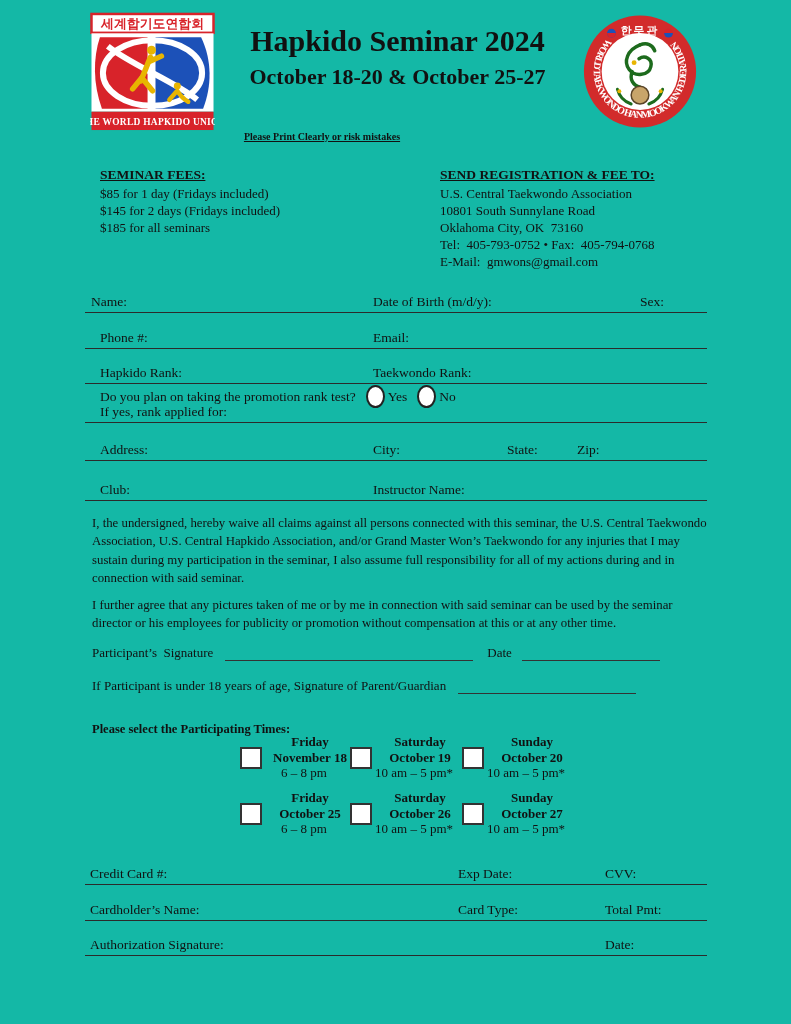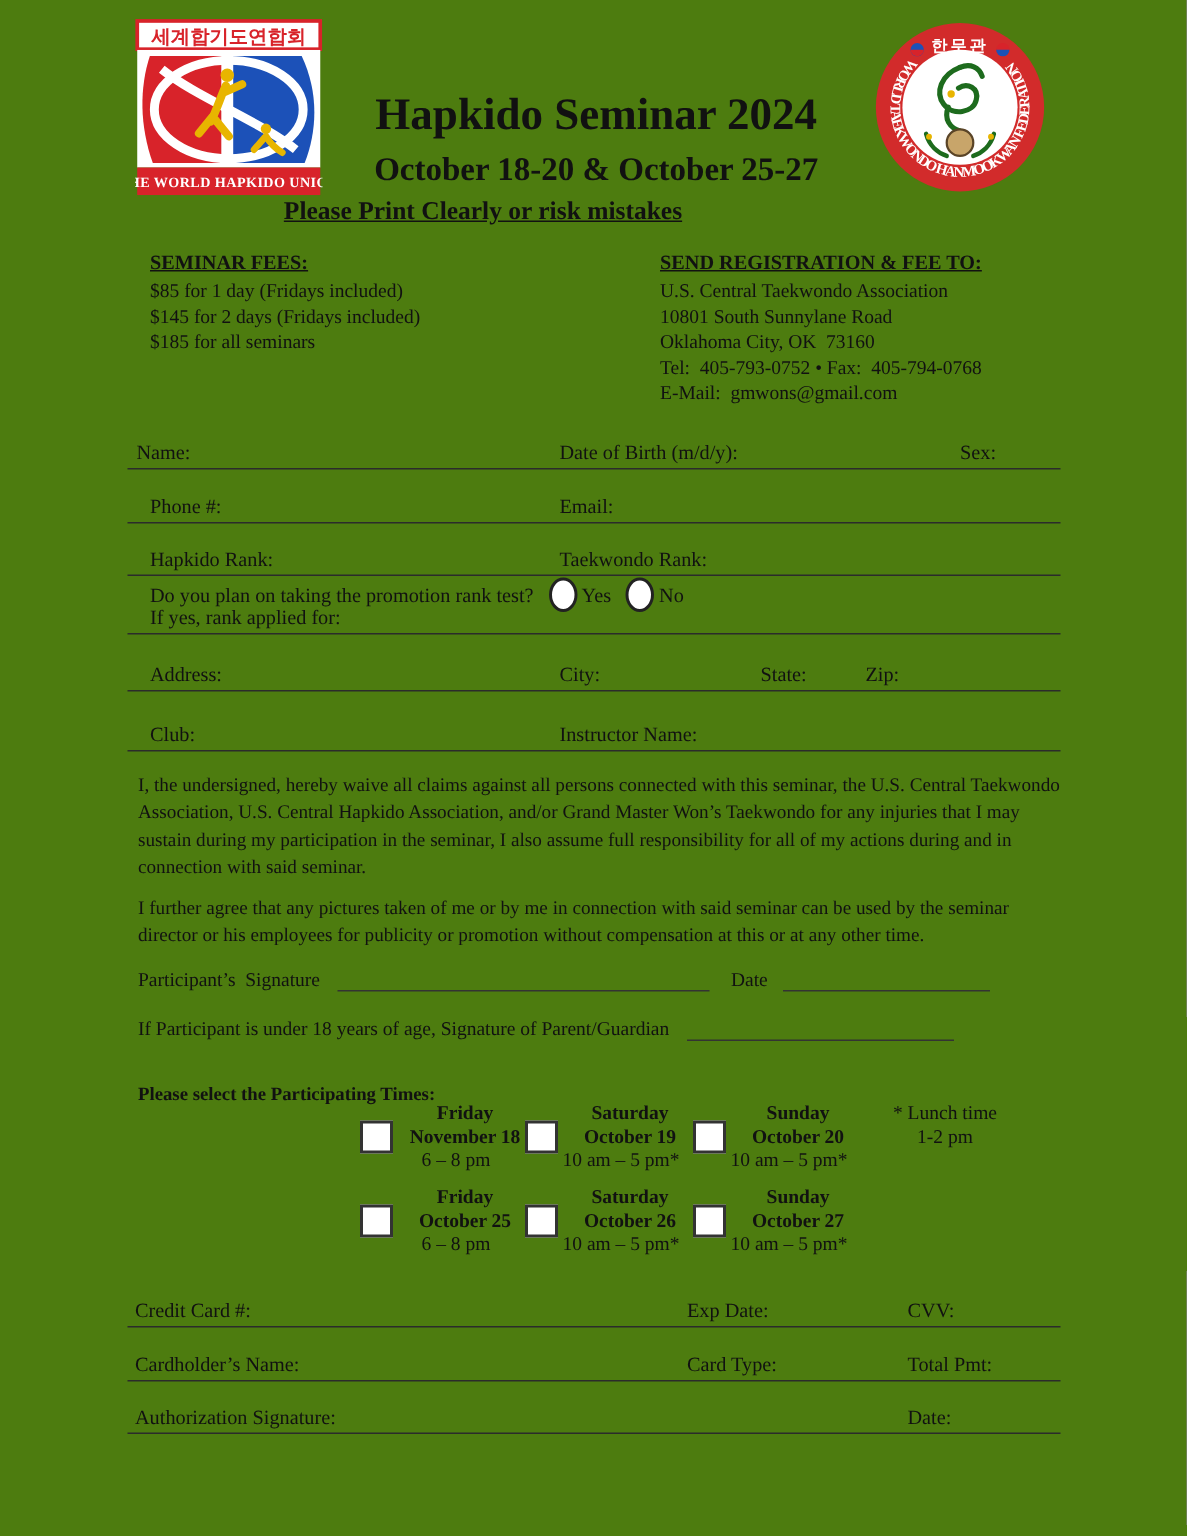--- a/index.html
+++ b/index.html
@@ -1,27 +1,27 @@
 <!DOCTYPE html>
 <html><head>
 <meta charset="utf-8">
 <style>
   html,body{margin:0;padding:0;background:#888;}
-  .page{position:relative;width:791px;height:1024px;background:#4d7c0f;margin:0 auto;
+  .page{position:relative;width:791px;height:1024px;background:#14b8a6;margin:0 auto;
         font-family:"Liberation Serif","DejaVu Serif",serif;color:#111;overflow:hidden;}
   .abs{position:absolute;}
   .bindtxt{white-space:pre-wrap;}
 
   
   .logo-left{left:90px;top:12px;width:125px;height:120px;}
   .logo-right{left:578px;top:12px;width:124px;height:119px;}
-  .title-block{left:215px;top:24px;width:365px;text-align:center;margin-top:36px;}
+  .title-block{left:215px;top:24px;width:365px;text-align:center;}
   .main-title{font-size:30px;font-weight:bold;line-height:34px;}
   .sub-title{font-size:22px;font-weight:bold;line-height:26px;margin-top:6px;}
-  .print-notice{left:0;top:131px;width:644px;text-align:center;font-size:17px;font-weight:bold;}
+  .print-notice{left:0;top:131px;width:644px;text-align:center;font-size:10px;font-weight:bold;}
   .print-notice span{text-decoration:underline;}
 
   
   .fees-block{left:100px;top:166px;width:300px;font-size:13px;line-height:17px;}
   .sendto-block{left:440px;top:166px;width:290px;font-size:13px;line-height:17px;}
   .blk-head{font-size:13.5px;font-weight:bold;text-decoration:underline;margin-bottom:2px;}
 
   
   .frow{left:85px;width:622px;height:26px;border-bottom:1.5px solid #2b2b2b;font-size:13.5px;}
   .frow .lbl{position:absolute;bottom:2px;white-space:nowrap;}
@@ -237,24 +237,20 @@
     </div>
     <div class="tcell" style="left:377px;top:60px">
       <span class="cbox"></span>
       <div class="tcol">
         <div class="tday">Sunday</div>
         <div class="tdate">October 27</div>
         <div class="ttime">10 am – 5 pm*</div>
       </div>
     </div>
 
-    <div class="lunch">
-      <div>* Lunch time</div>
-      <div>1-2 pm</div>
-    </div>
   </div>
 
   <div class="abs frow prow" style="top:858px">
     <span class="lbl" style="left:5px">Credit Card #:</span>
     <span class="lbl" style="left:373px">Exp Date:</span>
     <span class="lbl" style="left:520px">CVV:</span>
   </div>
   <div class="abs frow prow" style="top:894px">
     <span class="lbl" style="left:5px">Cardholder’s Name:</span>
     <span class="lbl" style="left:373px">Card Type:</span>

